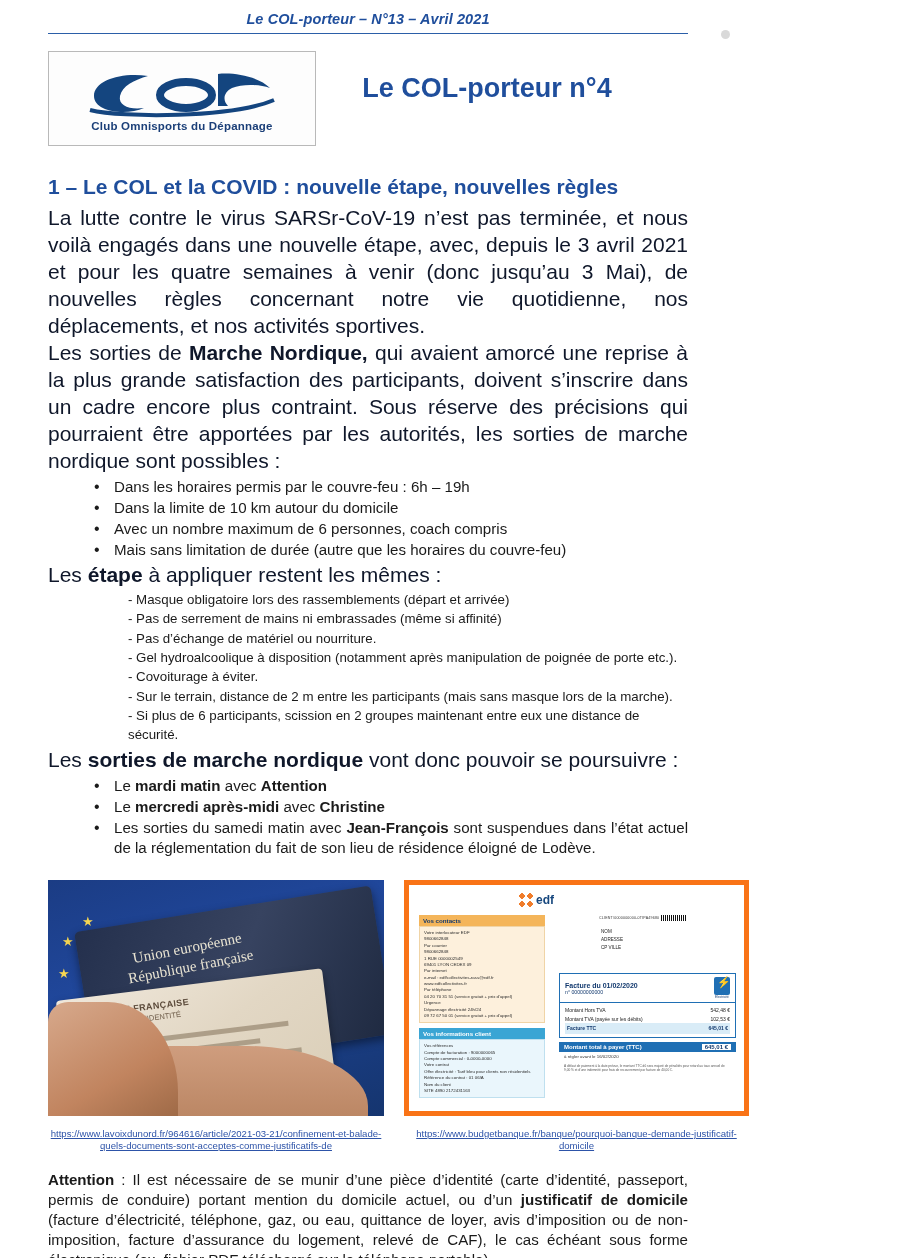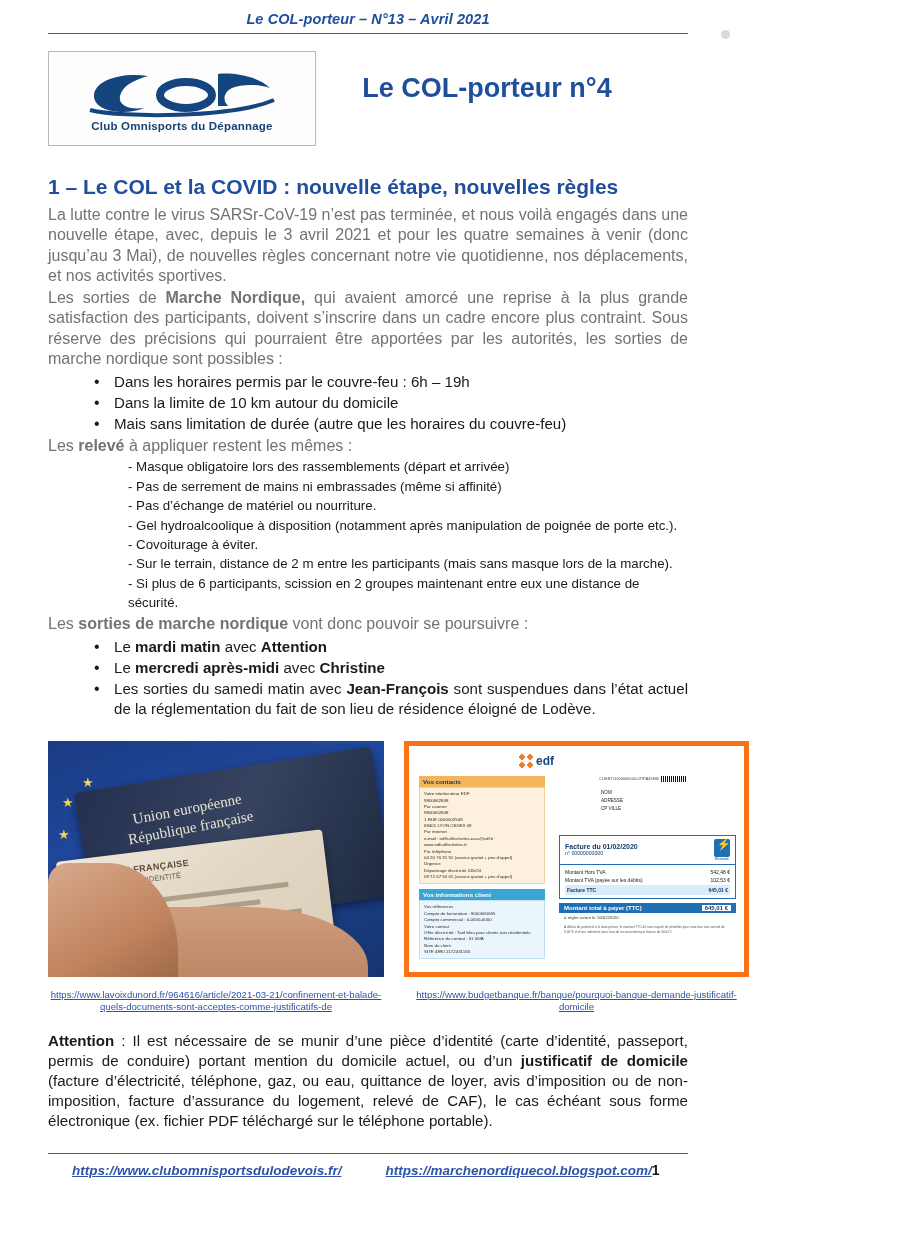--- a/index.html
+++ b/index.html
@@ -81,25 +81,25 @@
   
   .section-heading {
     font-size: 21px;
     font-weight: bold;
     color: #1f4e9c;
     margin-top: 24px;
     margin-bottom: 6px;
   }
   
   p.body {
-    font-size: 16px;
+    font-size: 21px;
     line-height: 1.28;
     text-align: justify;
     margin: 0 0 1px 0;
-    color: #737373;
+    color: #0f172a;
   }
   .b { font-weight: bold; }
   ul.bullets {
     margin: 2px 0 2px 0;
     padding-left: 46px;
     list-style: none;
   }
   ul.bullets > li {
     font-size: 15.1px;
     line-height: 1.33;
@@ -392,24 +392,25 @@
 
   <div class="section-heading">1 – Le COL et la COVID : nouvelle étape, nouvelles règles</div>
 
   <p class="body">La lutte contre le virus SARSr-CoV-19 n’est pas terminée, et nous voilà engagés dans une nouvelle étape, avec, depuis le 3 avril 2021 et pour les quatre semaines à venir (donc jusqu’au 3 Mai), de nouvelles règles concernant notre vie quotidienne, nos déplacements, et nos activités sportives.</p>
 
   <p class="body"><span>Les sorties de </span><span class="b">Marche Nordique,</span><span> qui avaient amorcé une reprise à la plus grande satisfaction des participants, doivent s’inscrire dans un cadre encore plus contraint. Sous réserve des précisions qui pourraient être apportées par les autorités, les sorties de marche nordique sont possibles :</span></p>
 
   <ul class="bullets">
     <li>Dans les horaires permis par le couvre-feu : 6h – 19h</li>
     <li>Dans la limite de 10 km autour du domicile</li>
+    <li>Avec un nombre maximum de 6 personnes, coach compris</li>
     <li>Mais sans limitation de durée (autre que les horaires du couvre-feu)</li>
   </ul>
 
-  <p class="body"><span>Les </span><span class="b">relevé</span><span> à appliquer restent les mêmes :</span></p>
+  <p class="body"><span>Les </span><span class="b">étape</span><span> à appliquer restent les mêmes :</span></p>
 
   <div class="rules-list">
     <div>- Masque obligatoire lors des rassemblements (départ et arrivée)</div>
     <div>- Pas de serrement de mains ni embrassades (même si affinité)</div>
     <div>- Pas d’échange de matériel ou nourriture.</div>
     <div>- Gel hydroalcoolique à disposition (notamment après manipulation de poignée de porte etc.).</div>
     <div>- Covoiturage à éviter.</div>
     <div>- Sur le terrain, distance de 2 m entre les participants (mais sans masque lors de la marche).</div>
     <div>- Si plus de 6 participants, scission en 2 groupes maintenant entre eux une distance de sécurité.</div>
   </div>

